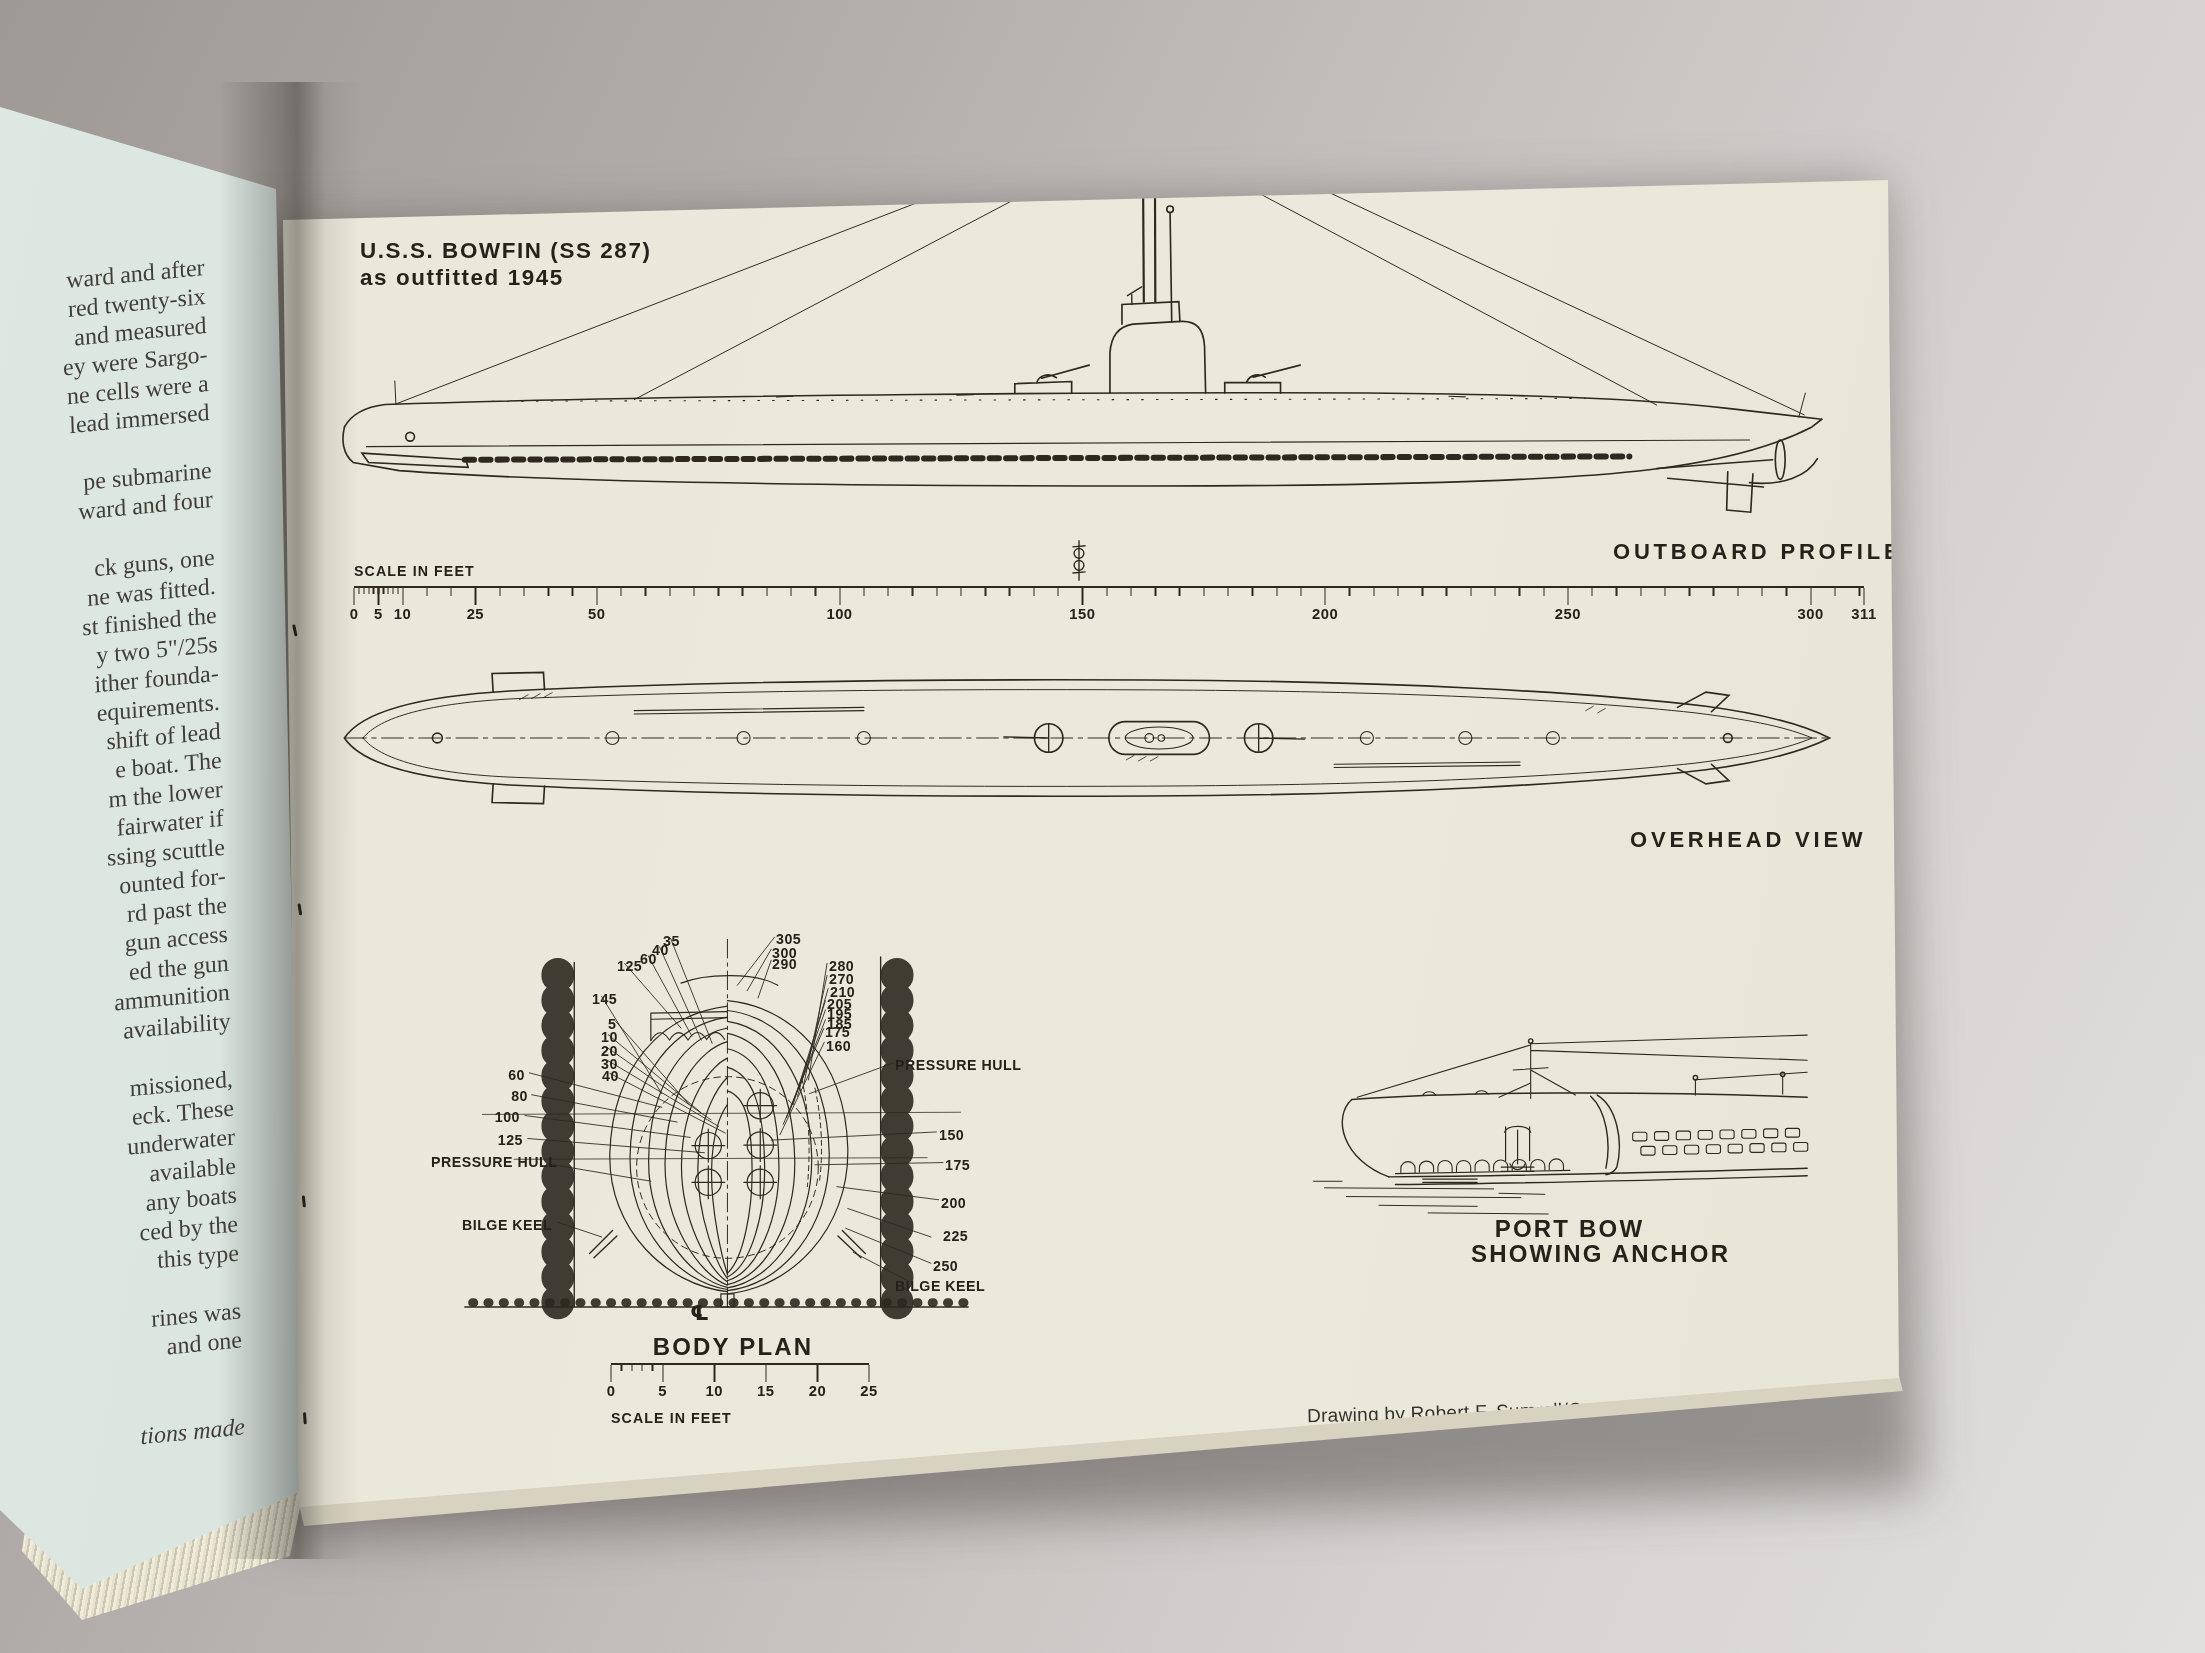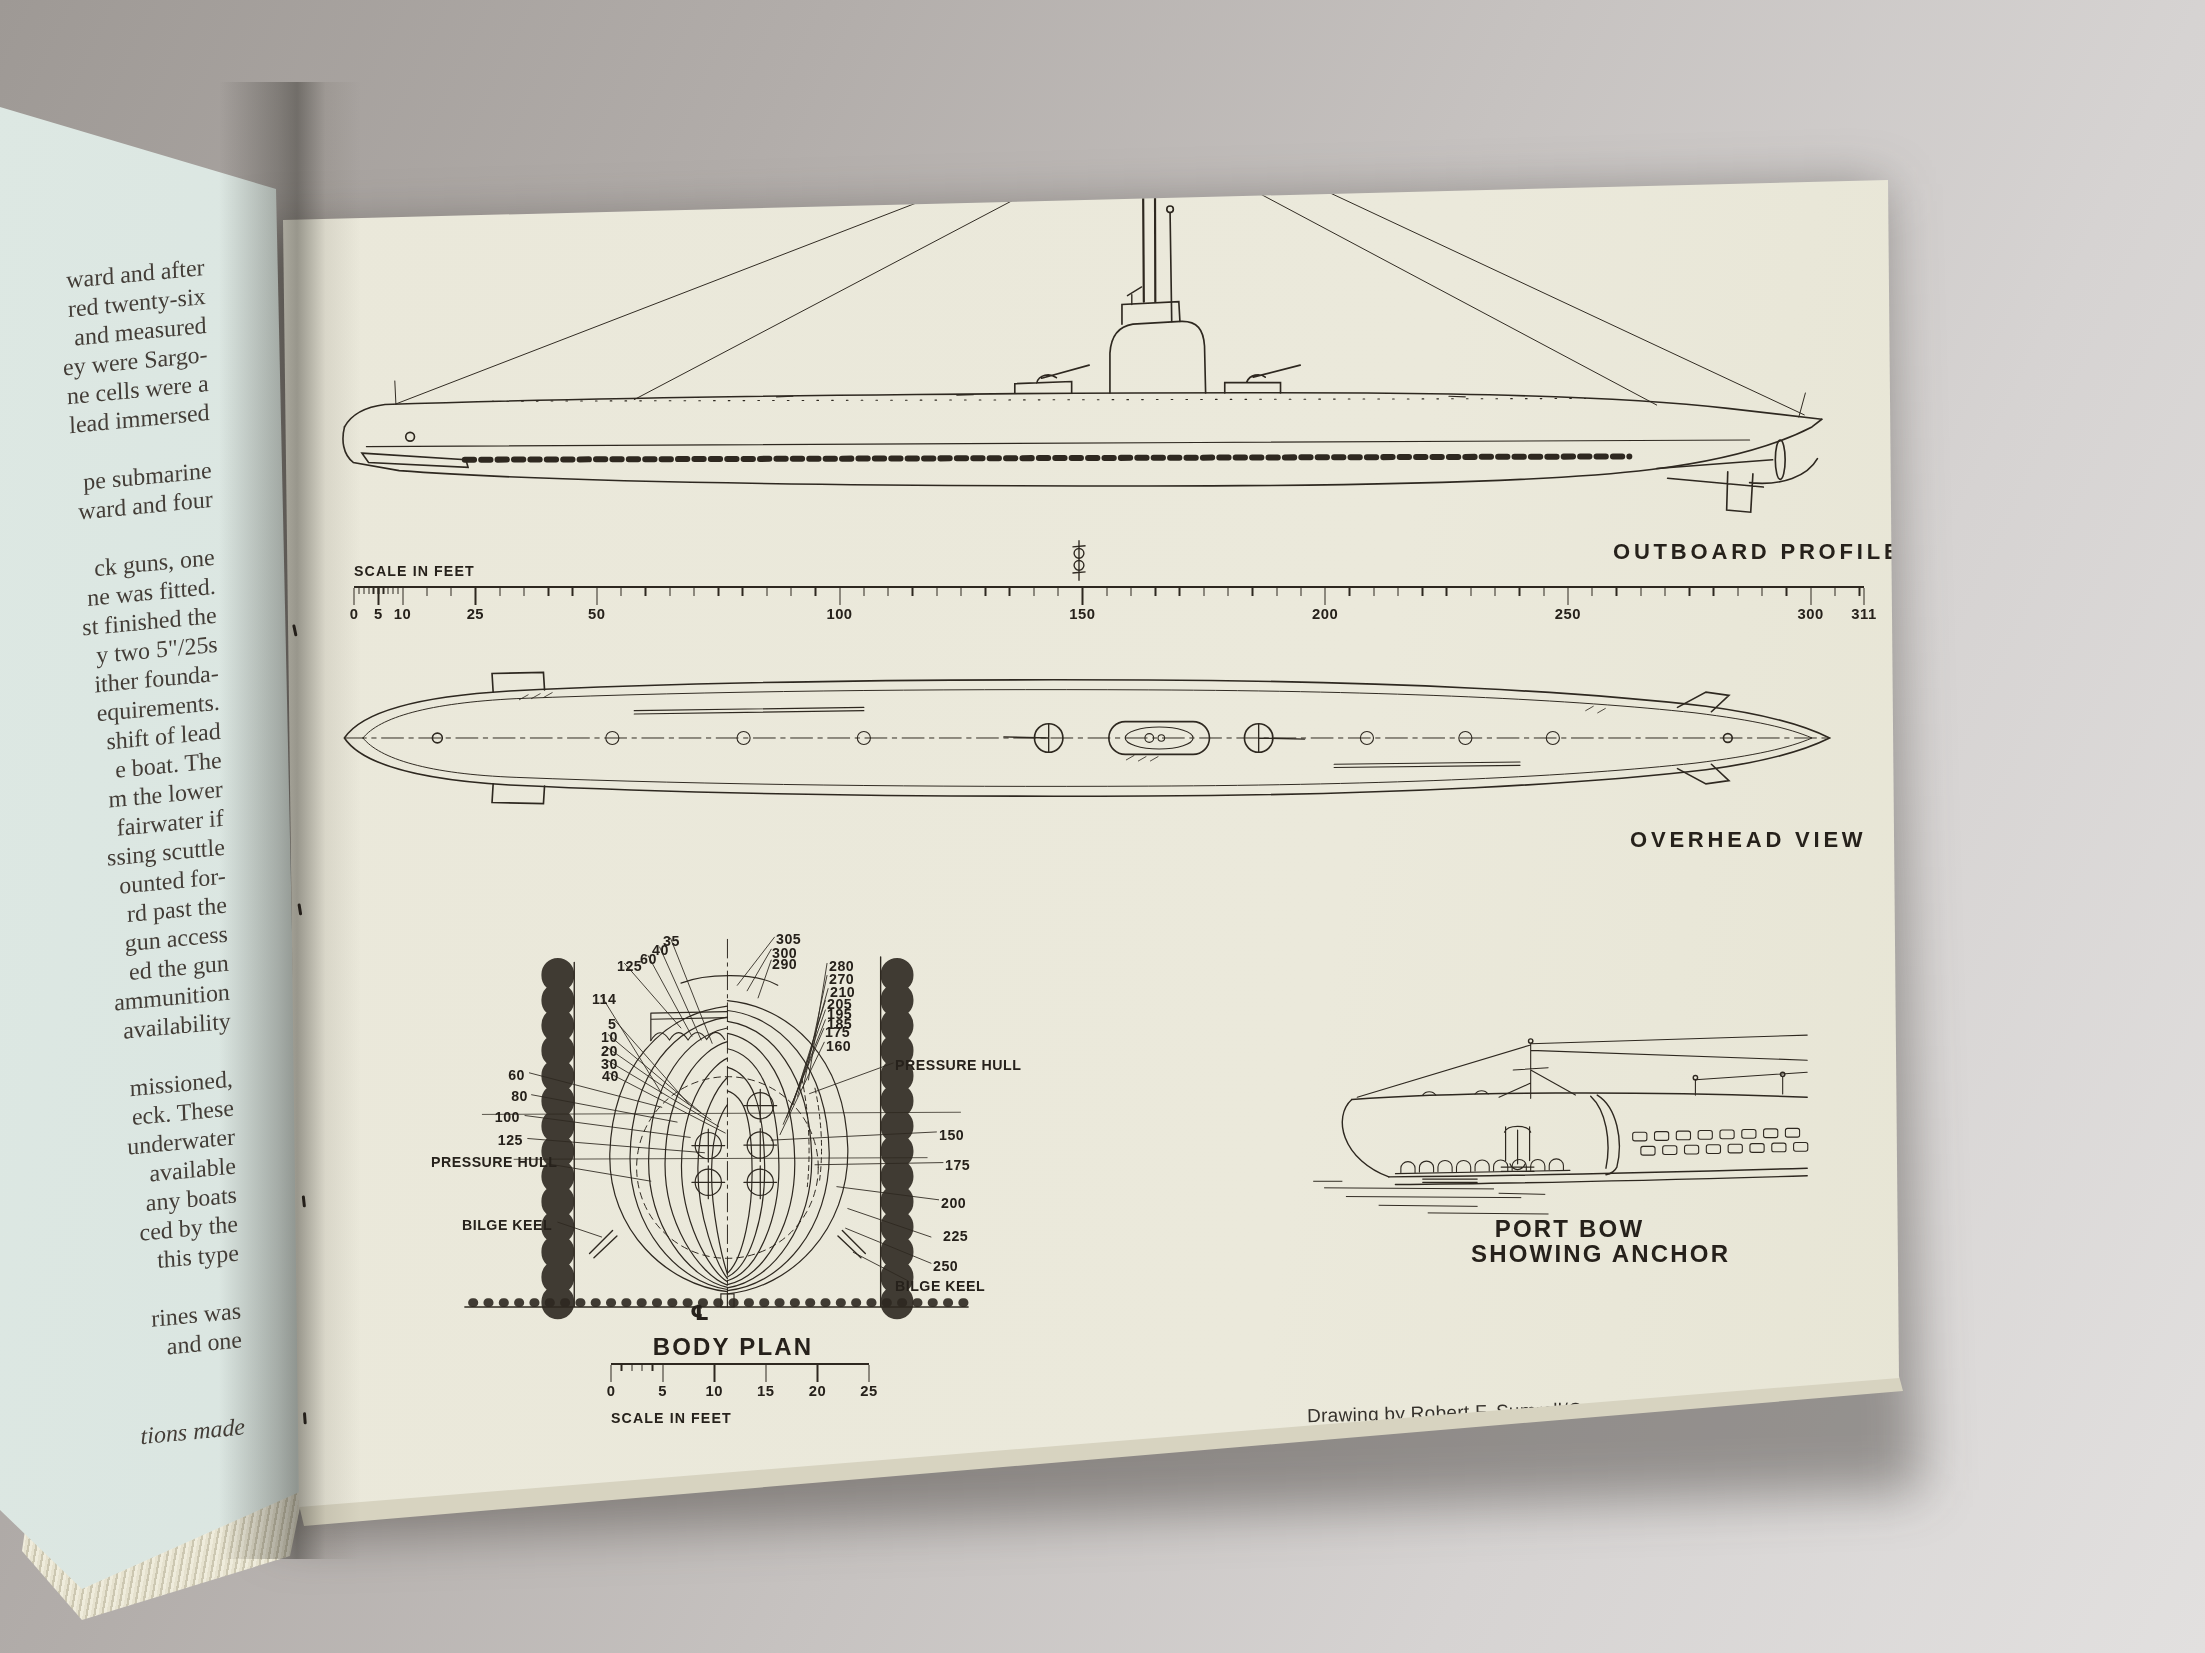--- a/index.html
+++ b/index.html
@@ -111,20 +111,24 @@
           <div class="lp-line"></div>
         </div>
       <div class="lp-line italic">tions made</div>
     </div>
   </div>
 
   <div class="page-underedge"></div>
 
   <div class="right-page">
 
+    <div class="title-block">
+      <div>U.S.S. BOWFIN (SS 287)</div>
+      <div>as outfitted 1945</div>
+    </div>
 
     <svg style="left:328px;top:77px;" width="1542" height="503" viewBox="0 0 2820 920">
       <g fill="none" stroke="#2e2820" stroke-width="3" stroke-linecap="round">
         <path d="M30 640 C24 664,27 690,46 705 L130 720 C420 742,930 748,1500 748 C1900 748,2240 740,2420 718 C2556 701,2652 672,2714 640 L2732 626"></path>
         <path d="M30 640 C42 618,64 604,104 599 C700 580,1500 576,1900 578 C2180 580,2420 590,2560 606 C2640 615,2700 622,2732 626"></path>
         <path stroke-width="2" d="M70 676 C600 672,1800 668,2600 664"></path>
         <path stroke-width="11" stroke-dasharray="17 13" d="M250 700 L2380 694"></path>
         <path stroke-width="2" stroke-dasharray="3 24" d="M300 593 L2300 588"></path>
         <path d="M1430 578 L1430 505 C1432 472,1446 456,1472 452 L1560 447 C1590 446,1601 462,1603 492 L1605 578"></path>
         <path d="M1452 452 L1452 416 L1556 411 L1558 447"></path>
@@ -326,21 +330,21 @@
           M722 72 L688 285 M722 94 L678 300 M724 118 L668 315 M719 140 L660 330 M719 157 L654 342 M719 175 L648 354 M716 191 L642 366 M717 216 L636 385
           M843 254 L690 310
           M922 380 L620 395 M934 436 L700 440 M926 504 L740 480 M912 572 L760 520 M912 620 L756 556 M870 652 L770 600"></path>
       </g>
     </svg>
 
     <span class="bp-num" style="left:617px;top:958px;">125</span>
     <span class="bp-num" style="left:640px;top:951px;">60</span>
     <span class="bp-num" style="left:652px;top:942px;">40</span>
     <span class="bp-num" style="left:663px;top:933px;">35</span>
-    <span class="bp-num" style="left:592px;top:991px;">114</span>
+    <span class="bp-num" style="left:592px;top:991px;">145</span>
     <span class="bp-num" style="left:608px;top:1016px;">5</span>
     <span class="bp-num" style="left:601px;top:1029px;">10</span>
     <span class="bp-num" style="left:601px;top:1043px;">20</span>
     <span class="bp-num" style="left:601px;top:1056px;">30</span>
     <span class="bp-num" style="left:602px;top:1068px;">40</span>
     <span class="bp-num ra" style="left:459px;top:1067px;">60</span>
     <span class="bp-num ra" style="left:462px;top:1088px;text-align:right;">80</span>
     <span class="bp-num ra" style="left:454px;top:1109px;">100</span>
     <span class="bp-num ra" style="left:457px;top:1132px;">125</span>
     <span class="bp-num" style="left:431px;top:1154px;">PRESSURE HULL</span>

